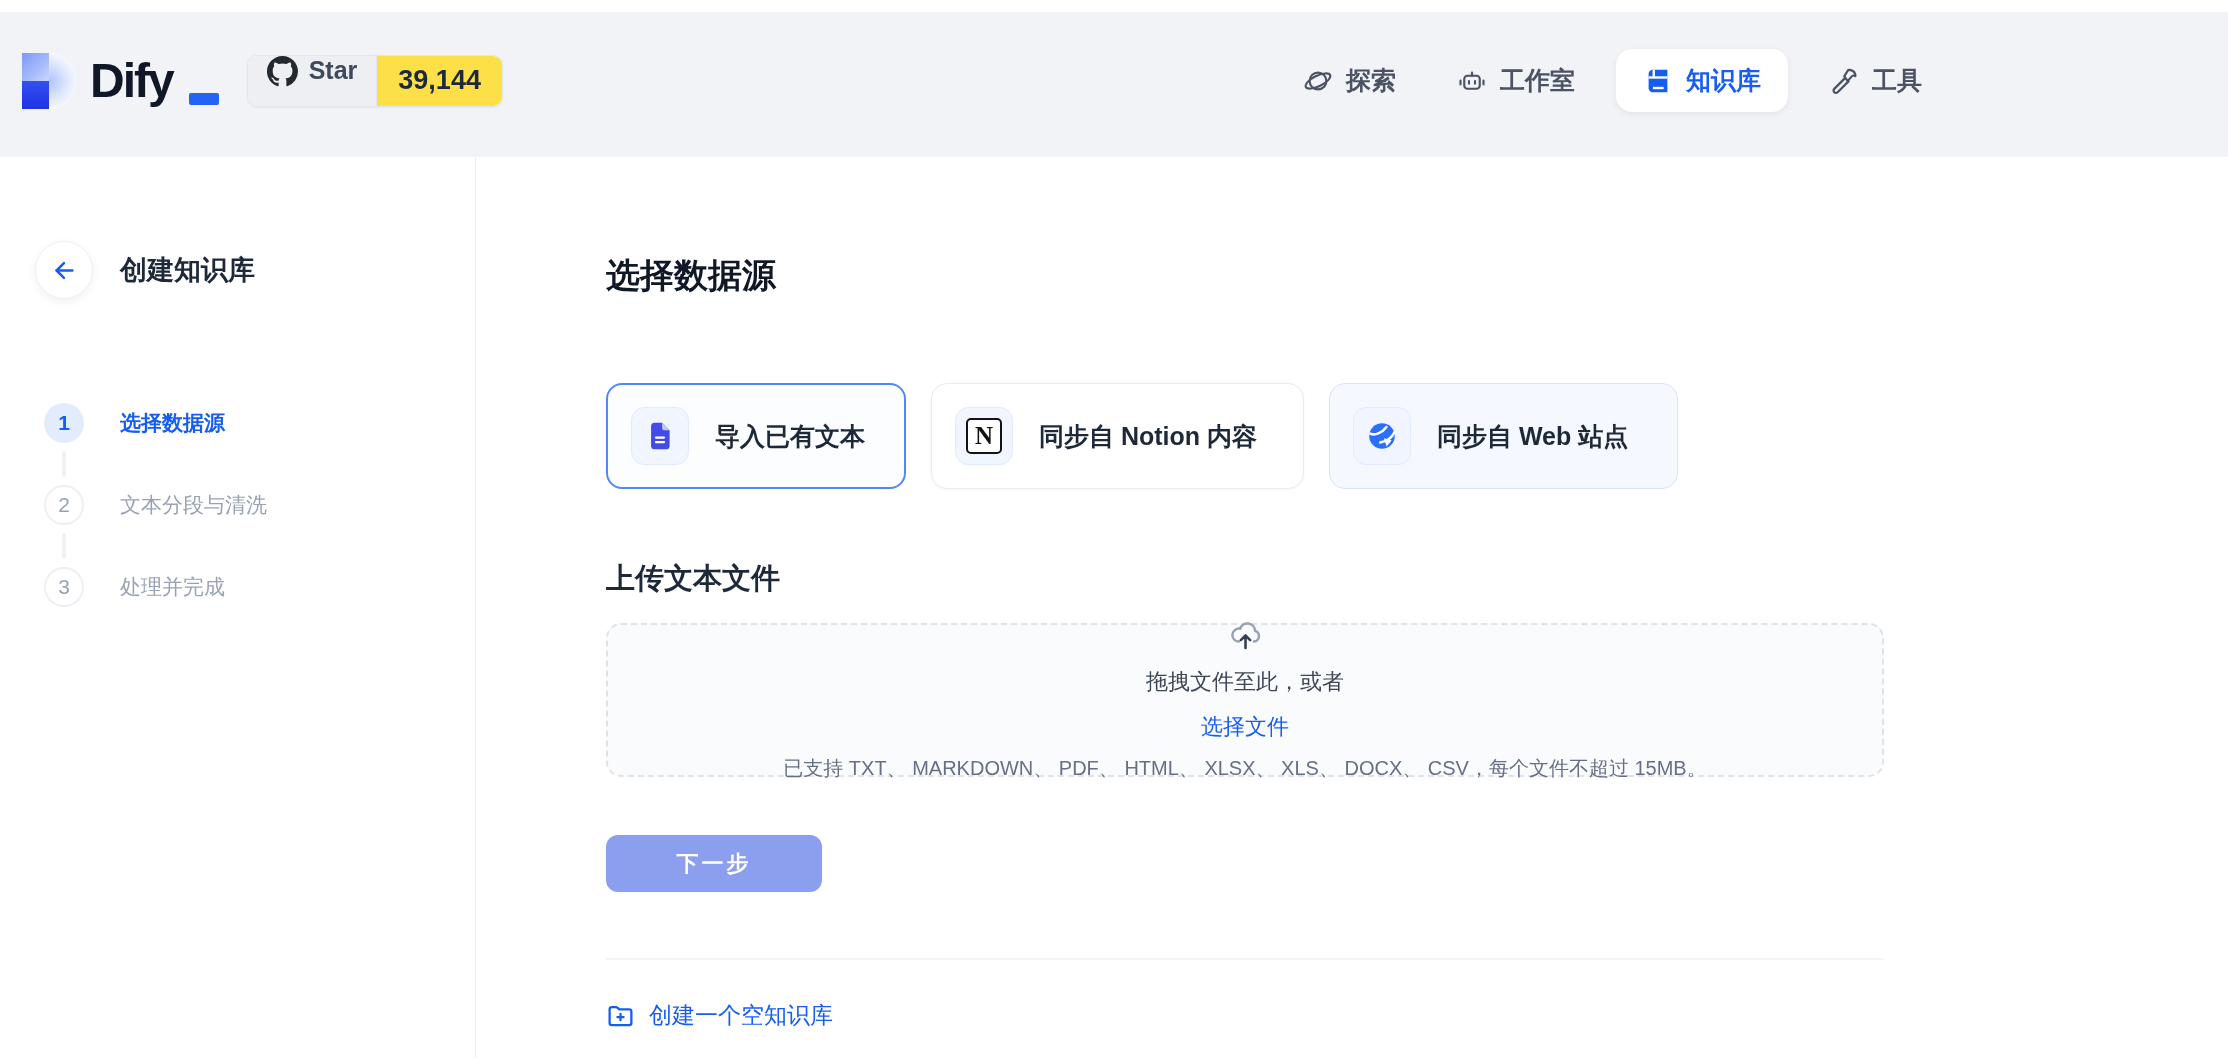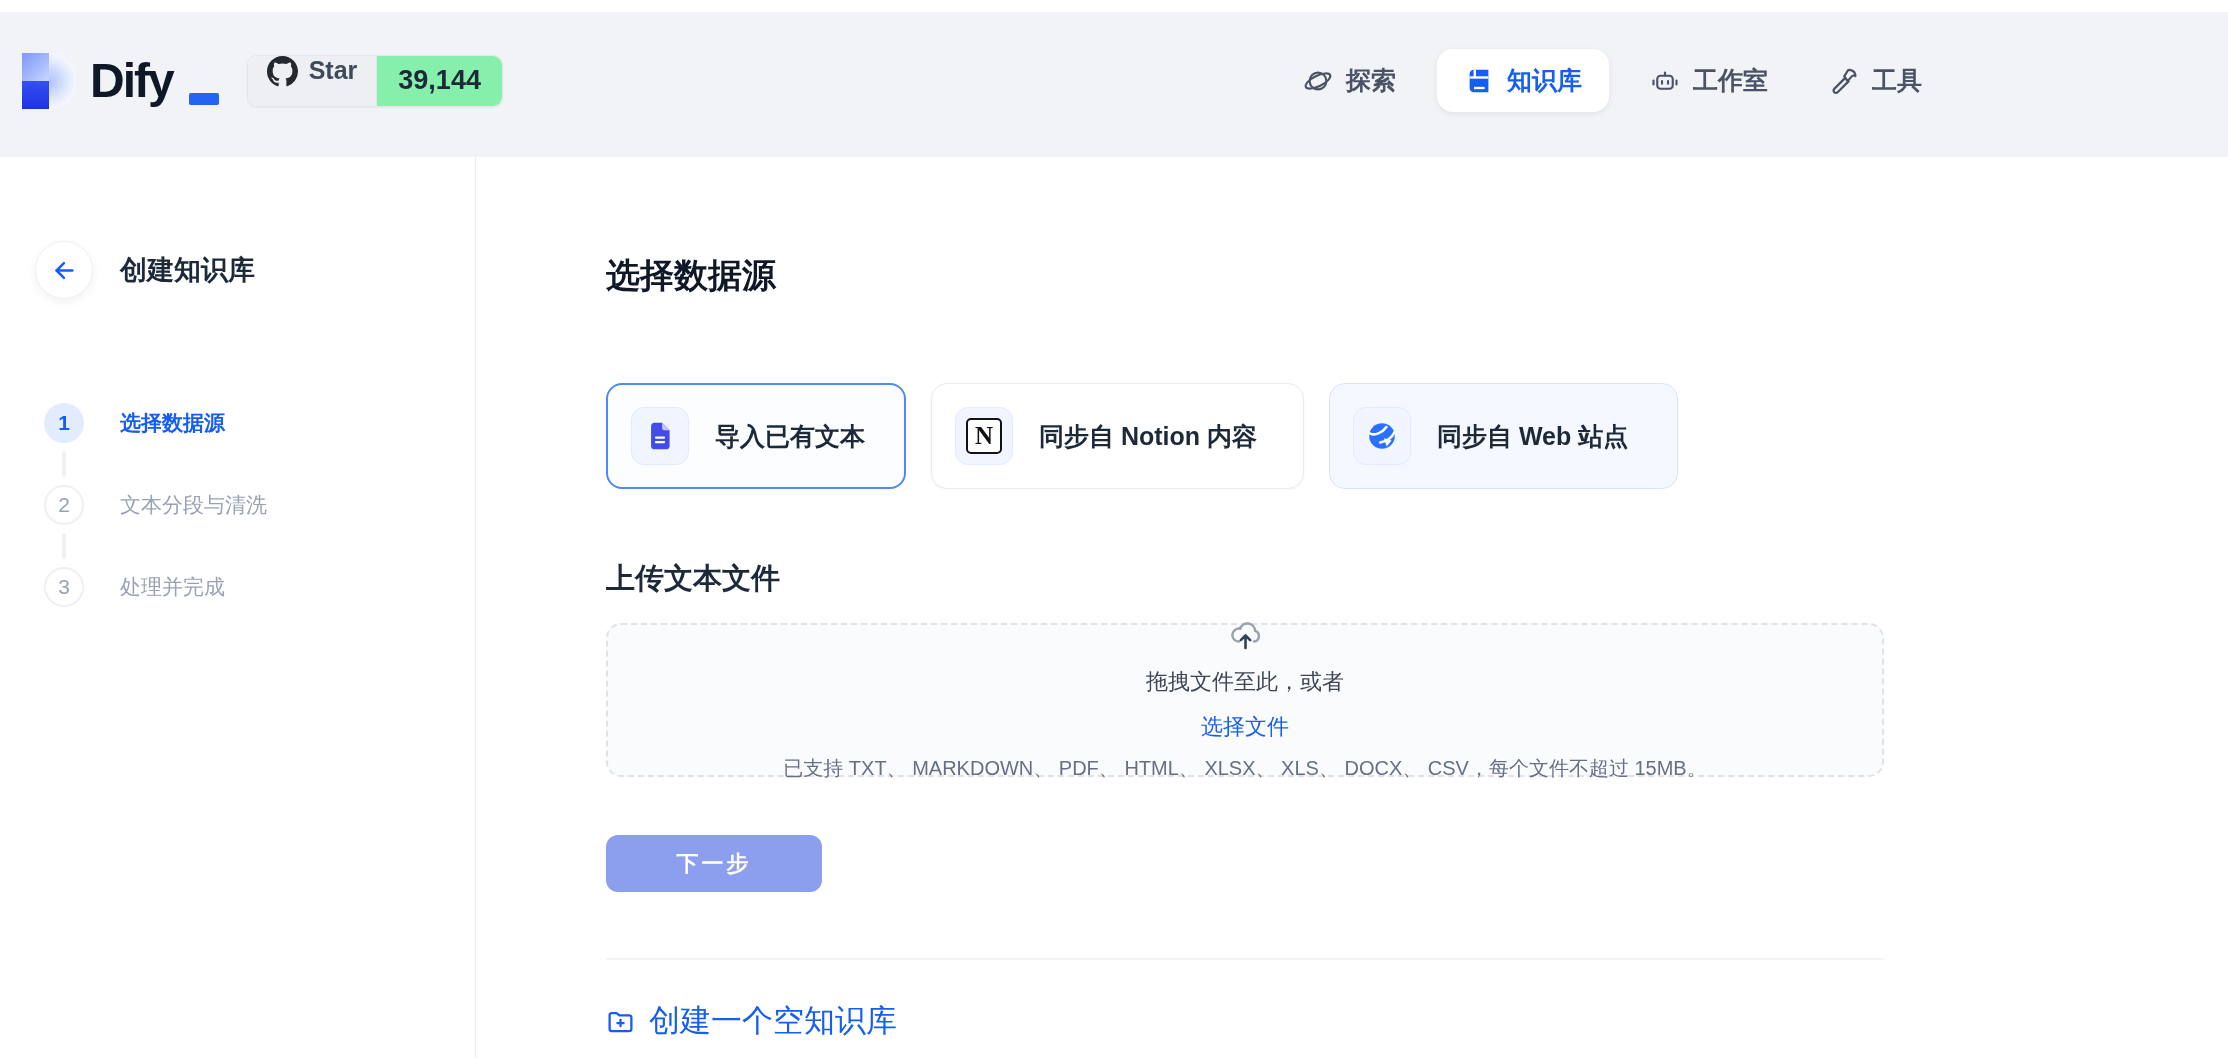--- a/index.html
+++ b/index.html
@@ -23,21 +23,21 @@
            border-radius:0 28px 28px 0;
            background:radial-gradient(circle at 0% 50%, #AFC2FB 0%, #E3EAFE 50%, #FDFDFF 80%); }
   .logo-text { font-size:48px; font-weight:800; letter-spacing:-2px; color:#101828; line-height:1; }
   .logo-underscore { width:30px; height:12px; background:#2464F4; border-radius:2px; align-self:flex-end; margin:0 0 4px 2px; }
 
   .gh-btn { display:flex; align-items:stretch; height:52px; border-radius:10px; overflow:hidden;
             border:1px solid #E2E5EA; background:#fff; cursor:pointer;
             box-shadow:0 1px 2px rgba(16,24,40,.05); }
   .gh-left { display:flex; align-items:flex-start; gap:11px; padding:0 19px; background:#EDEFF3;
              border-right:1px solid #E2E5EA; font-size:25px; font-weight:700; color:#3E4A5B; }
-  .gh-right { display:flex; align-items:center; padding:0 21px; font-size:27px; font-weight:700; color:#1D2939; background:#86efac; }
+  .gh-right { display:flex; align-items:center; padding:0 21px; font-size:27px; font-weight:700; color:#1D2939; background:#fde047; }
   .gh-left svg { width:31px; height:31px; }
 
   .nav { display:flex; align-items:center; gap:21px; margin-left:auto; margin-right:286px; }
   .nav-item { display:flex; align-items:center; gap:13px; padding:14px 20px; border-radius:16px;
               font-size:25px; font-weight:600; color:#4A5264; cursor:pointer; white-space:nowrap; }
   .nav-item svg { width:30px; height:30px; flex:none; }
   .nav-item.active { background:#ffffff; color:#155EEF; padding:15px 27px;
                      box-shadow:0 2px 6px rgba(16,24,40,.07); }
 
   
@@ -89,21 +89,21 @@
   .dz-link { color:#155EEF; font-weight:500; cursor:pointer; }
   .dz-hint { font-size:20px; color:#667085; }
 
   .next-btn { margin-top:58px; width:216px; height:57px; border:none; border-radius:12px;
               background:#8C9FEF; color:#ffffff; font-size:22px; font-weight:600; letter-spacing:3px;
               font-family:inherit; display:block; cursor:not-allowed; }
 
   .divider { width:1278px; border:none; border-top:2px solid #F2F4F7; margin:66px 0 0; }
 
   .create-empty { margin-top:40px; display:flex; align-items:center; gap:14px; width:max-content;
-                  color:#155EEF; font-size:31px; font-weight:500; cursor:pointer; }
+                  color:#155EEF; font-size:23px; font-weight:500; cursor:pointer; }
   .create-empty svg { width:29px; height:29px; }
 </style>
 </head>
 <body>
 
 <div class="page">
 
   <div class="top-strip"></div>
 
   <header class="header">
@@ -130,37 +130,37 @@
     </div>
 
     <nav class="nav">
       <div class="nav-item">
         <svg viewBox="0 0 24 24" fill="none" stroke="currentColor" stroke-width="1.7">
           <circle cx="12" cy="12" r="6.7"></circle>
           <ellipse cx="12" cy="12" rx="10.8" ry="4.2" transform="rotate(-26 12 12)"></ellipse>
         </svg>
         <span>探索</span>
       </div>
+      <div class="nav-item">
+        <svg viewBox="0 0 24 24" fill="none" stroke="currentColor" stroke-width="1.7" stroke-linecap="round">
+          <rect x="5.8" y="7.8" width="12.4" height="10.4" rx="2.6"></rect>
+          <path d="M12 7.8V5.2"></path>
+          <path d="M2.8 11.6v3.2M21.2 11.6v3.2"></path>
+          <path d="M9.6 12v2.2M14.4 12v2.2"></path>
+        </svg>
+        <span>工作室</span>
+      </div>
       <div class="nav-item active">
         <svg viewBox="0 0 24 24" fill="none">
           <path fill="currentColor" d="M4.5 6.2C4.5 4.4 5.9 3 7.7 3h11.8v18H7.7c-1.8 0-3.2-1.4-3.2-3.2V6.2z"></path>
           <path stroke="#fff" stroke-width="1.9" d="M8.6 3v6.2"></path>
           <path stroke="#fff" stroke-width="1.9" d="M4.5 9.2h15"></path>
           <path stroke="#fff" stroke-width="1.9" d="M8 17.6h8.5"></path>
         </svg>
         <span>知识库</span>
-      </div>
-      <div class="nav-item">
-        <svg viewBox="0 0 24 24" fill="none" stroke="currentColor" stroke-width="1.7" stroke-linecap="round">
-          <rect x="5.8" y="7.8" width="12.4" height="10.4" rx="2.6"></rect>
-          <path d="M12 7.8V5.2"></path>
-          <path d="M2.8 11.6v3.2M21.2 11.6v3.2"></path>
-          <path d="M9.6 12v2.2M14.4 12v2.2"></path>
-        </svg>
-        <span>工作室</span>
       </div>
       <div class="nav-item">
         <svg viewBox="0 0 24 24" fill="none" stroke="currentColor" stroke-width="1.8" stroke-linecap="round" stroke-linejoin="round">
           <path d="M12.2 8.3 14.8 4c1-1.4 4.1-.9 5.6 1.2.6.9.9 2 .7 2.9-.9-.8-2.2-.6-2.9.2l-3.3 3.8z"></path>
           <path d="M13 9.5 4.2 18.3a1.9 1.9 0 1 0 2.7 2.7l8.7-8.7"></path>
         </svg>
         <span>工具</span>
       </div>
     </nav>
   </header>

